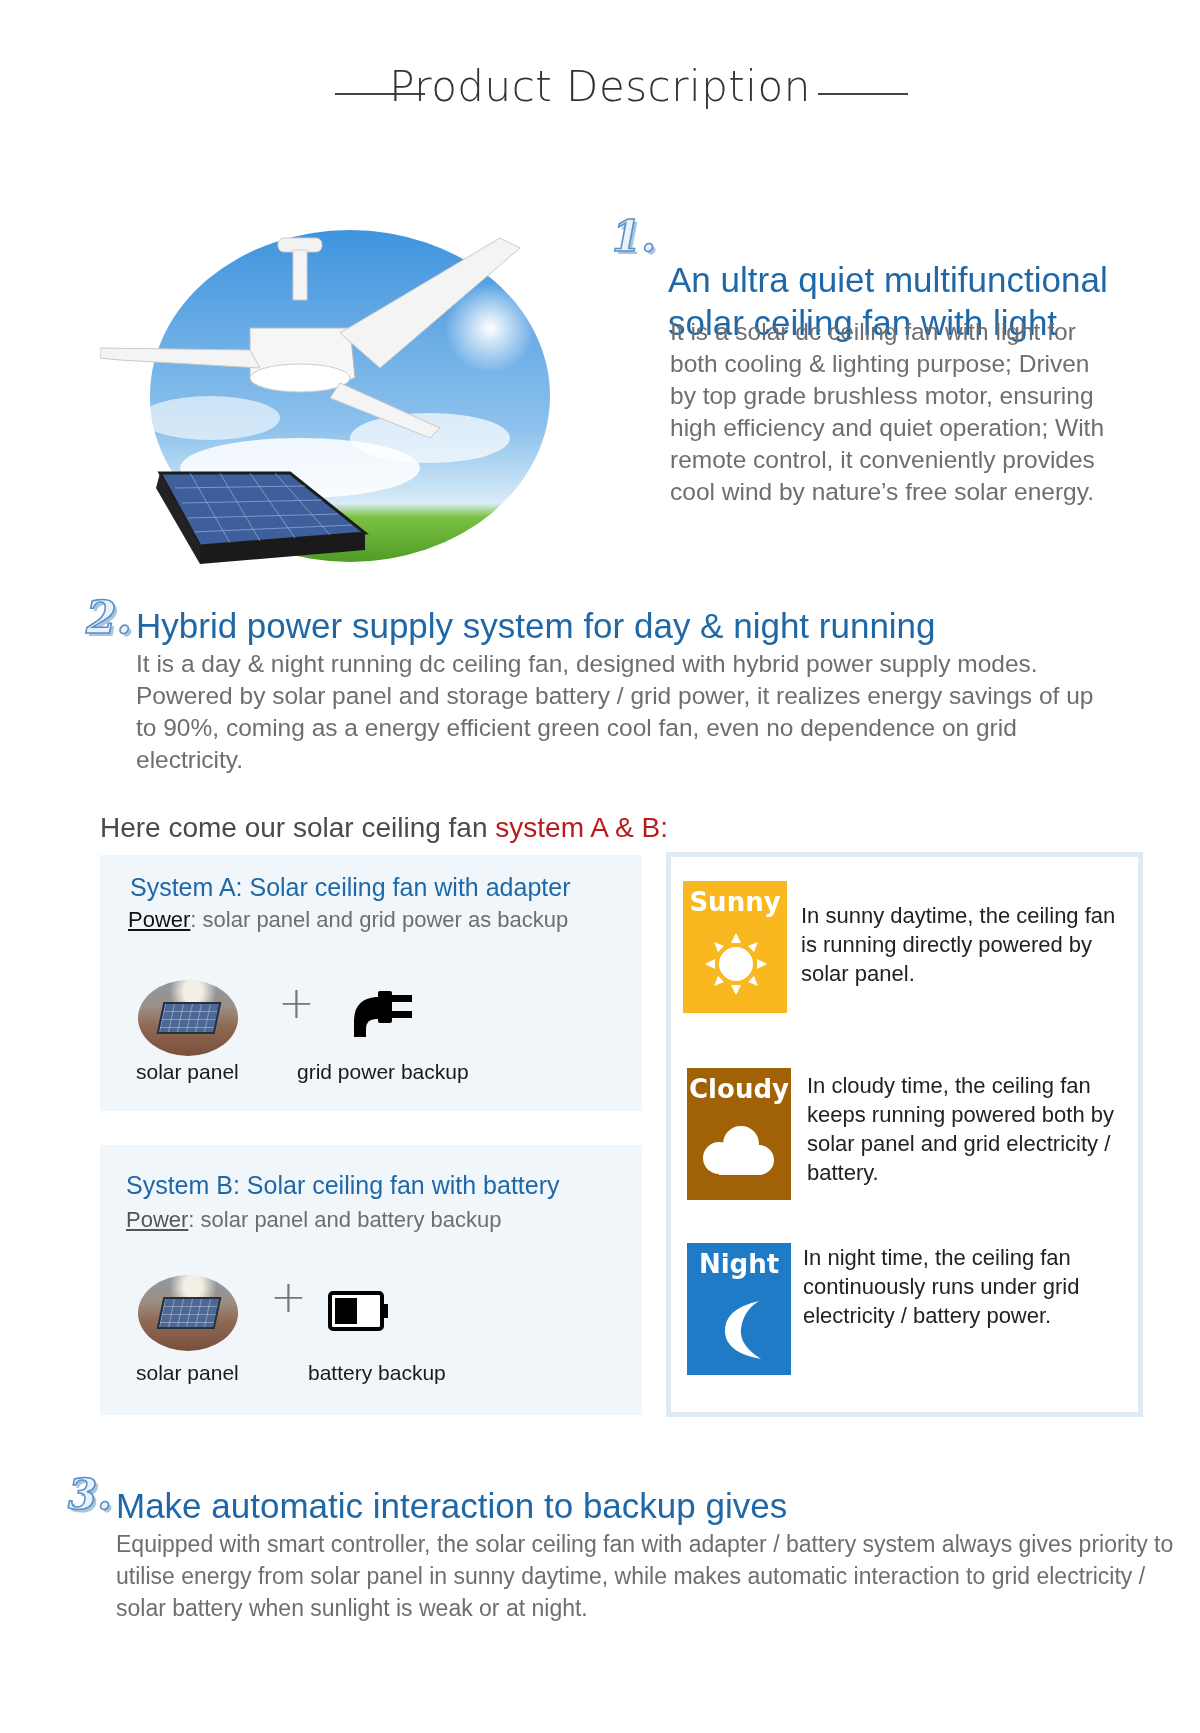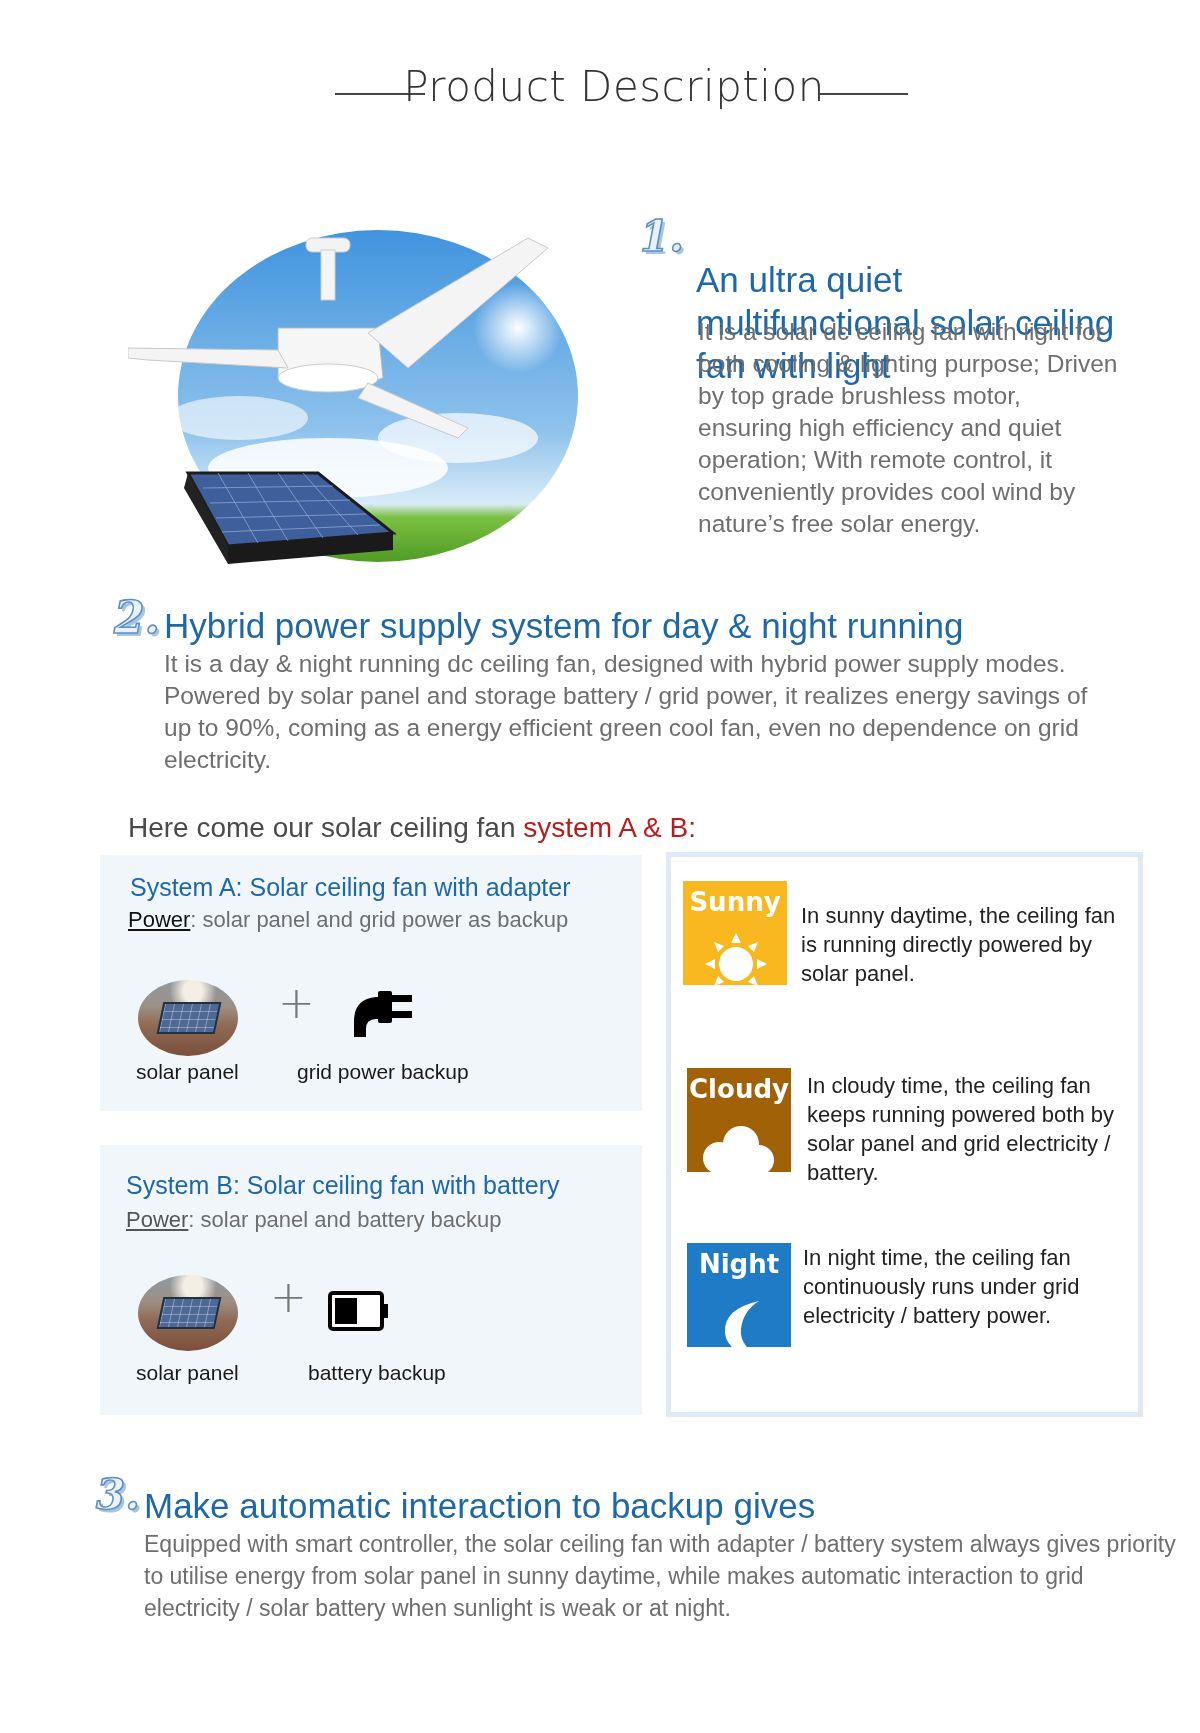--- a/index.html
+++ b/index.html
@@ -1,18 +1,18 @@
 <!DOCTYPE html>
 <html><head>
 <meta charset="utf-8">
 <style>
   * { box-sizing: border-box; margin: 0; padding: 0; }
   html, body { width: 1200px; height: 1733px; background: #ffffff; overflow: hidden; }
   body { position: relative; font-family: "DejaVu Sans", sans-serif; color: #6b6b6b; }
-  .abs { position: absolute; padding-left: 28px; }
+  .abs { position: absolute; }
 
   
   .page-title { left: 0; top: 62px; width: 1200px; text-align: center; font-size: 42px; font-weight: 300; color: #333; letter-spacing: 0.5px; }
   .title-line { top: 93px; height: 2px; width: 90px; background: #444; }
 
   
   .num { font-family: "DejaVu Serif", serif; font-style: italic; font-weight: bold; color: #e9f1fa;
          -webkit-text-stroke: 1.6px #5b8fc6; text-shadow: 3px 3px 0 #a7c4e3; }
   .h-blue { color: #1f68a8; font-family: "Liberation Sans", sans-serif; }
   .body-gray { color: #6e6e6e; font-family: "Liberation Sans", sans-serif; }
@@ -46,21 +46,21 @@
                  linear-gradient(180deg, #8d9aa6 0%, #9d8f84 35%, #8f6a55 60%, #7a4f3c 100%); overflow: hidden; }
   .panel-circle .pv { position: absolute; left: 22px; top: 22px; width: 58px; height: 32px; background: #4d6894;
      transform: skewX(-12deg); border: 2px solid #22303f;
      background-image: linear-gradient(90deg, rgba(255,255,255,.35) 1px, transparent 1px), linear-gradient(0deg, rgba(255,255,255,.35) 1px, transparent 1px);
      background-size: 9px 8px; }
   .plus { position: absolute; font-size: 44px; color: #777; font-family: "DejaVu Sans", sans-serif; font-weight: 300; }
   .icon-label { position: absolute; font-size: 21px; color: #1a1a1a; font-family: "Liberation Sans", sans-serif; white-space: nowrap; }
 
   
   .weather-box { left: 666px; top: 852px; width: 477px; height: 565px; border: 5px solid #dfeaf5; background: #fff; }
-  .wx { position: absolute; width: 104px; height: 104px; }
+  .wx { position: absolute; width: 104px; height: 132px; }
   .wx-label { position: absolute; top: 6px; left: 0; width: 100%; text-align: center; color: #fff; font-weight: bold; font-size: 26px; font-family: "DejaVu Sans", sans-serif; }
   .wx-text { position: absolute; font-size: 22px; line-height: 29px; color: #222; font-family: "Liberation Sans", sans-serif; }
 
   
   .s3-num { left: 68px; top: 1470px; font-size: 42px; }
   .s3-heading { left: 116px; top: 1486px; font-size: 35px; white-space: nowrap; }
   .s3-body { left: 116px; top: 1528px; width: 1060px; font-size: 23px; line-height: 32px; }
 </style>
 </head>
 <body>

